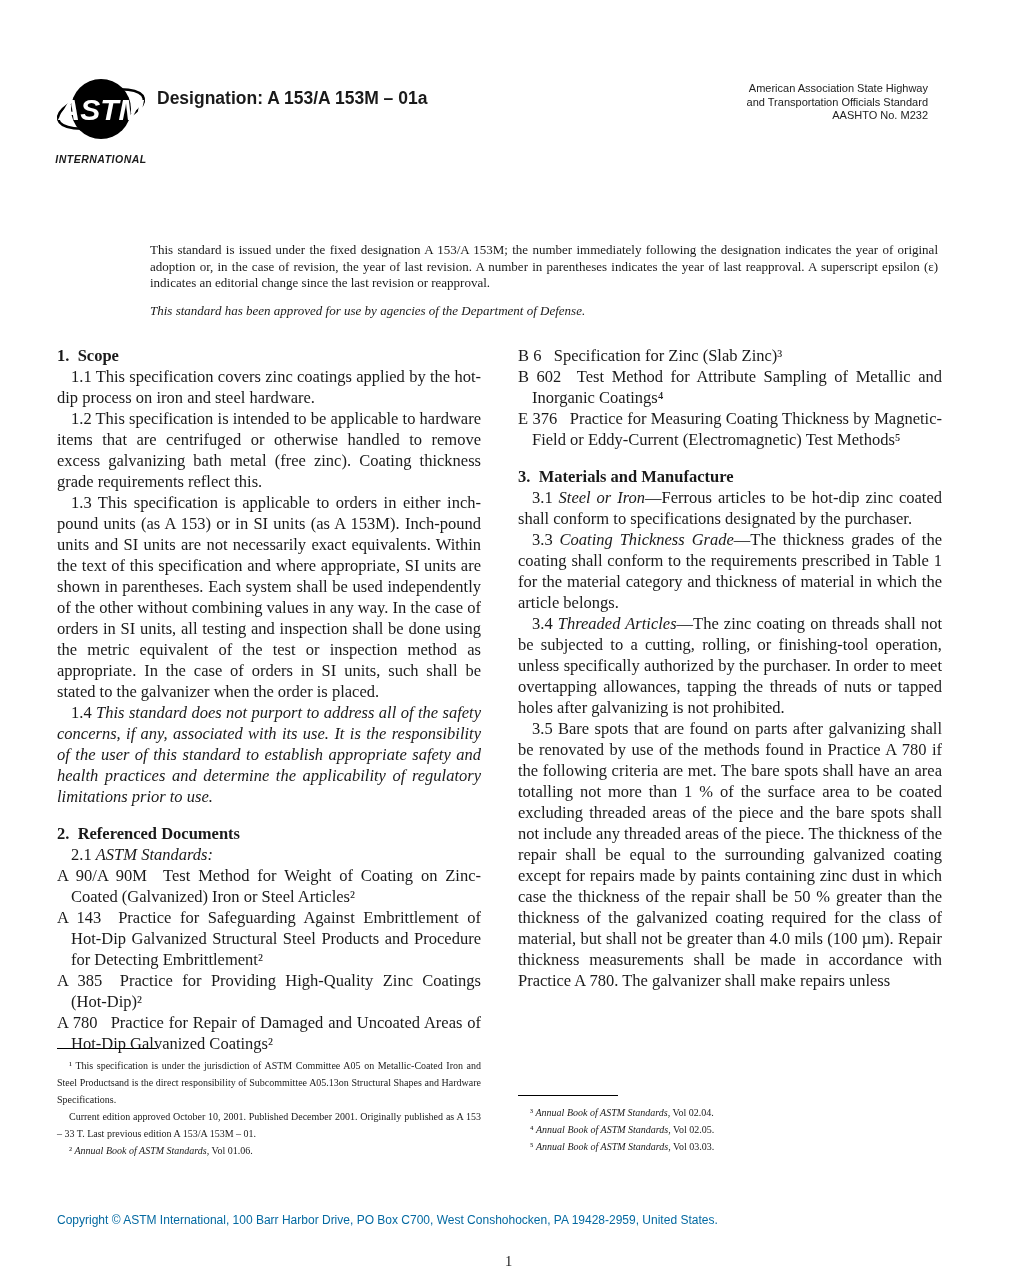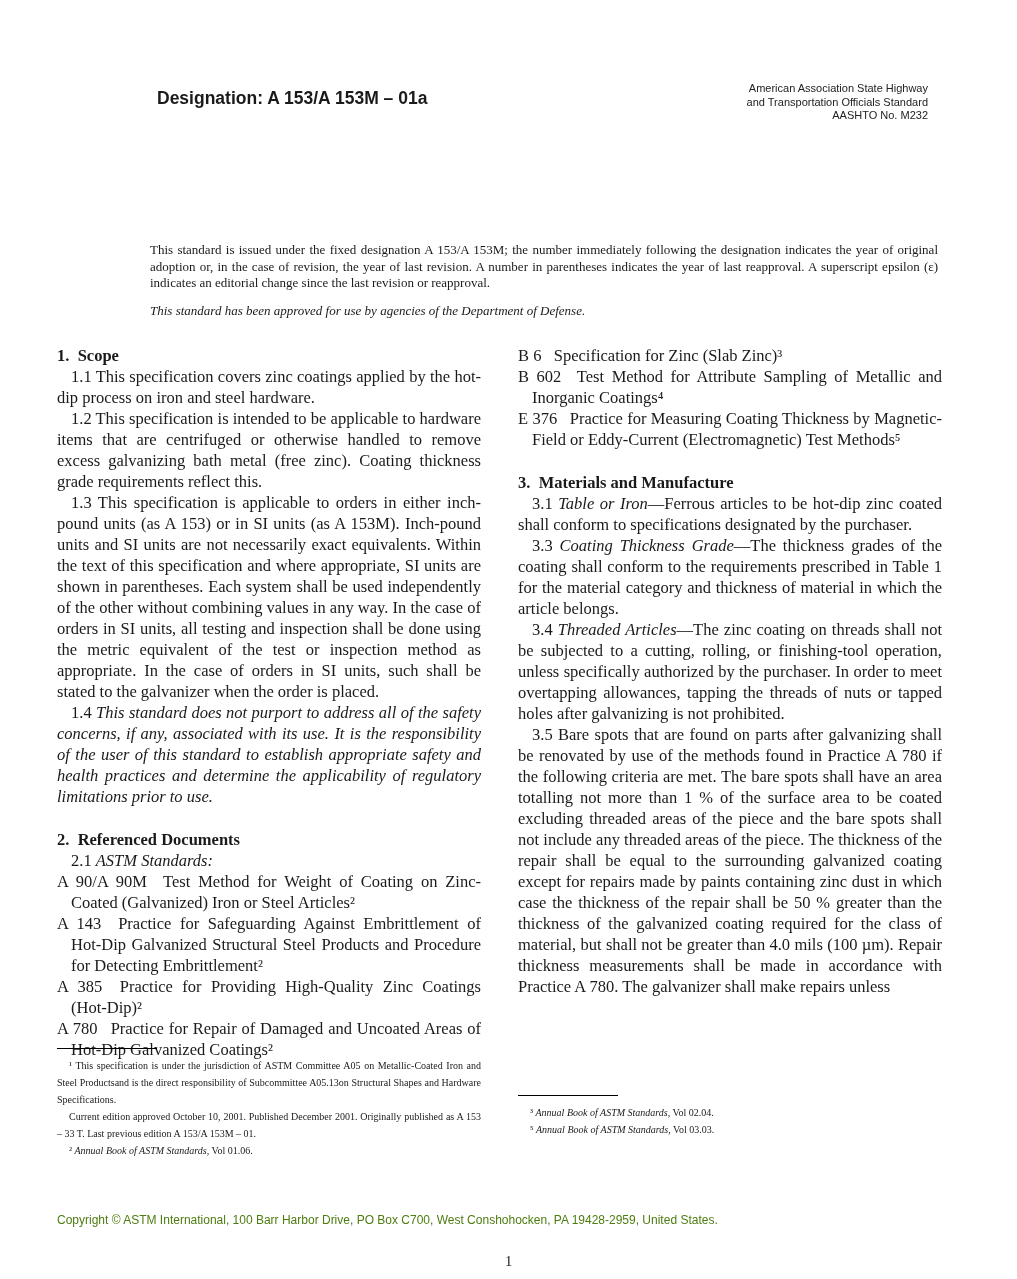--- a/index.html
+++ b/index.html
@@ -48,49 +48,57 @@
     font-size:13px; font-style:italic;
   }
   
   .col { position:absolute; top:345px; width:424px; font-size:16.5px; line-height:21px; text-align:justify; }
   .col-left  { left:57px;  }
   .col-right { left:518px; }
   h2.sect {
     font-size:16.5px; line-height:21px;
     font-weight:bold; margin:0; text-align:left;
   }
-  h2.mt { margin-top:22px; }
+  h2.mt { margin-top:16px; }
   .col p { margin:0; text-indent:14px; }
   .ref { margin:0; padding-left:14px; text-indent:-14px; }
   .i { font-style:italic; }
   
   .fn {
     position:absolute; width:424px;
     font-size:10px; line-height:17px; text-align:justify;
   }
   .fn-left  { left:57px;  top:1048px; }
   .fn-right { left:518px; top:1095px; }
   .fn-rule { width:100px; border-top:1.5px solid #000; margin-bottom:8px; }
   .fn p { margin:0; text-indent:12px; }
   
   .copyright {
     position:absolute; left:57px; top:1213px;
     font-family:"Liberation Sans", sans-serif;
-    font-size:12px; color:#4d7c0f;
+    font-size:12px; color:#0369a1;
   }
   .pageno {
     position:absolute; left:0; top:1253px; width:100%;
     text-align:center; font-size:14.5px;
   }
 </style>
 </head>
 <body>
 
 <div class="page">
 
+  <div class="logo">
+    <svg width="92" height="72" viewBox="0 0 92 72">
+      <circle cx="46" cy="33" r="30" fill="#000"></circle>
+      <ellipse cx="46" cy="33" rx="44" ry="17" fill="none" stroke="#000" stroke-width="2.5" transform="rotate(-14 46 33)"></ellipse>
+      <text x="46" y="44" text-anchor="middle" font-family="Liberation Sans, sans-serif" font-size="30" font-weight="bold" font-style="italic" fill="#ffffff">ASTM</text>
+    </svg>
+    <div class="intl">INTERNATIONAL</div>
+  </div>
 
   <div class="designation">Designation: A 153/A 153M – 01a</div>
 
   <div class="aashto">
     <div>American Association State Highway</div>
     <div>and Transportation Officials Standard</div>
     <div>AASHTO No. M232</div>
   </div>
 
 
@@ -111,35 +119,36 @@
     <div class="ref">A 385  Practice for Providing High-Quality Zinc Coatings (Hot-Dip)²</div>
     <div class="ref">A 780  Practice for Repair of Damaged and Uncoated Areas of Hot-Dip Galvanized Coatings²</div>
   </div>
 
   <div class="col col-right">
     <div class="ref">B 6  Specification for Zinc (Slab Zinc)³</div>
     <div class="ref">B 602  Test Method for Attribute Sampling of Metallic and Inorganic Coatings⁴</div>
     <div class="ref">E 376  Practice for Measuring Coating Thickness by Magnetic-Field or Eddy-Current (Electromagnetic) Test Methods⁵</div>
 
     <h2 class="sect mt">3. Materials and Manufacture</h2>
-    <p><span>3.1 </span><span class="i">Table or Iron</span><span>—Ferrous articles to be hot-dip zinc coated shall conform to specifications designated by the purchaser.</span></p>
+    <p><span>3.1 </span><span class="i">Steel or Iron</span><span>—Ferrous articles to be hot-dip zinc coated shall conform to specifications designated by the purchaser.</span></p>
     <p><span>3.3 </span><span class="i">Coating Thickness Grade</span><span>—The thickness grades of the coating shall conform to the requirements prescribed in Table 1 for the material category and thickness of material in which the article belongs.</span></p>
     <p><span>3.4 </span><span class="i">Threaded Articles</span><span>—The zinc coating on threads shall not be subjected to a cutting, rolling, or finishing-tool operation, unless specifically authorized by the purchaser. In order to meet overtapping allowances, tapping the threads of nuts or tapped holes after galvanizing is not prohibited.</span></p>
     <p>3.5 Bare spots that are found on parts after galvanizing shall be renovated by use of the methods found in Practice A 780 if the following criteria are met. The bare spots shall have an area totalling not more than 1 % of the surface area to be coated excluding threaded areas of the piece and the bare spots shall not include any threaded areas of the piece. The thickness of the repair shall be equal to the surrounding galvanized coating except for repairs made by paints containing zinc dust in which case the thickness of the repair shall be 50 % greater than the thickness of the galvanized coating required for the class of material, but shall not be greater than 4.0 mils (100 µm). Repair thickness measurements shall be made in accordance with Practice A 780. The galvanizer shall make repairs unless</p>
   </div>
 
   <div class="fn fn-left">
     <div class="fn-rule"></div>
     <p>¹ This specification is under the jurisdiction of ASTM Committee A05 on Metallic-Coated Iron and Steel Productsand is the direct responsibility of Subcommittee A05.13on Structural Shapes and Hardware Specifications.</p>
     <p>Current edition approved October 10, 2001. Published December 2001. Originally published as A 153 – 33 T. Last previous edition A 153/A 153M – 01.</p>
     <p><span>² </span><span class="i">Annual Book of ASTM Standards</span><span>, Vol 01.06.</span></p>
   </div>
 
   <div class="fn fn-right">
     <div class="fn-rule"></div>
     <p><span>³ </span><span class="i">Annual Book of ASTM Standards</span><span>, Vol 02.04.</span></p>
+    <p><span>⁴ </span><span class="i">Annual Book of ASTM Standards</span><span>, Vol 02.05.</span></p>
     <p><span>⁵ </span><span class="i">Annual Book of ASTM Standards</span><span>, Vol 03.03.</span></p>
   </div>
 
   <div class="copyright">Copyright © ASTM International, 100 Barr Harbor Drive, PO Box C700, West Conshohocken, PA 19428-2959, United States.</div>
   <div class="pageno">1</div>
 
 </div>
 
 </body></html>

